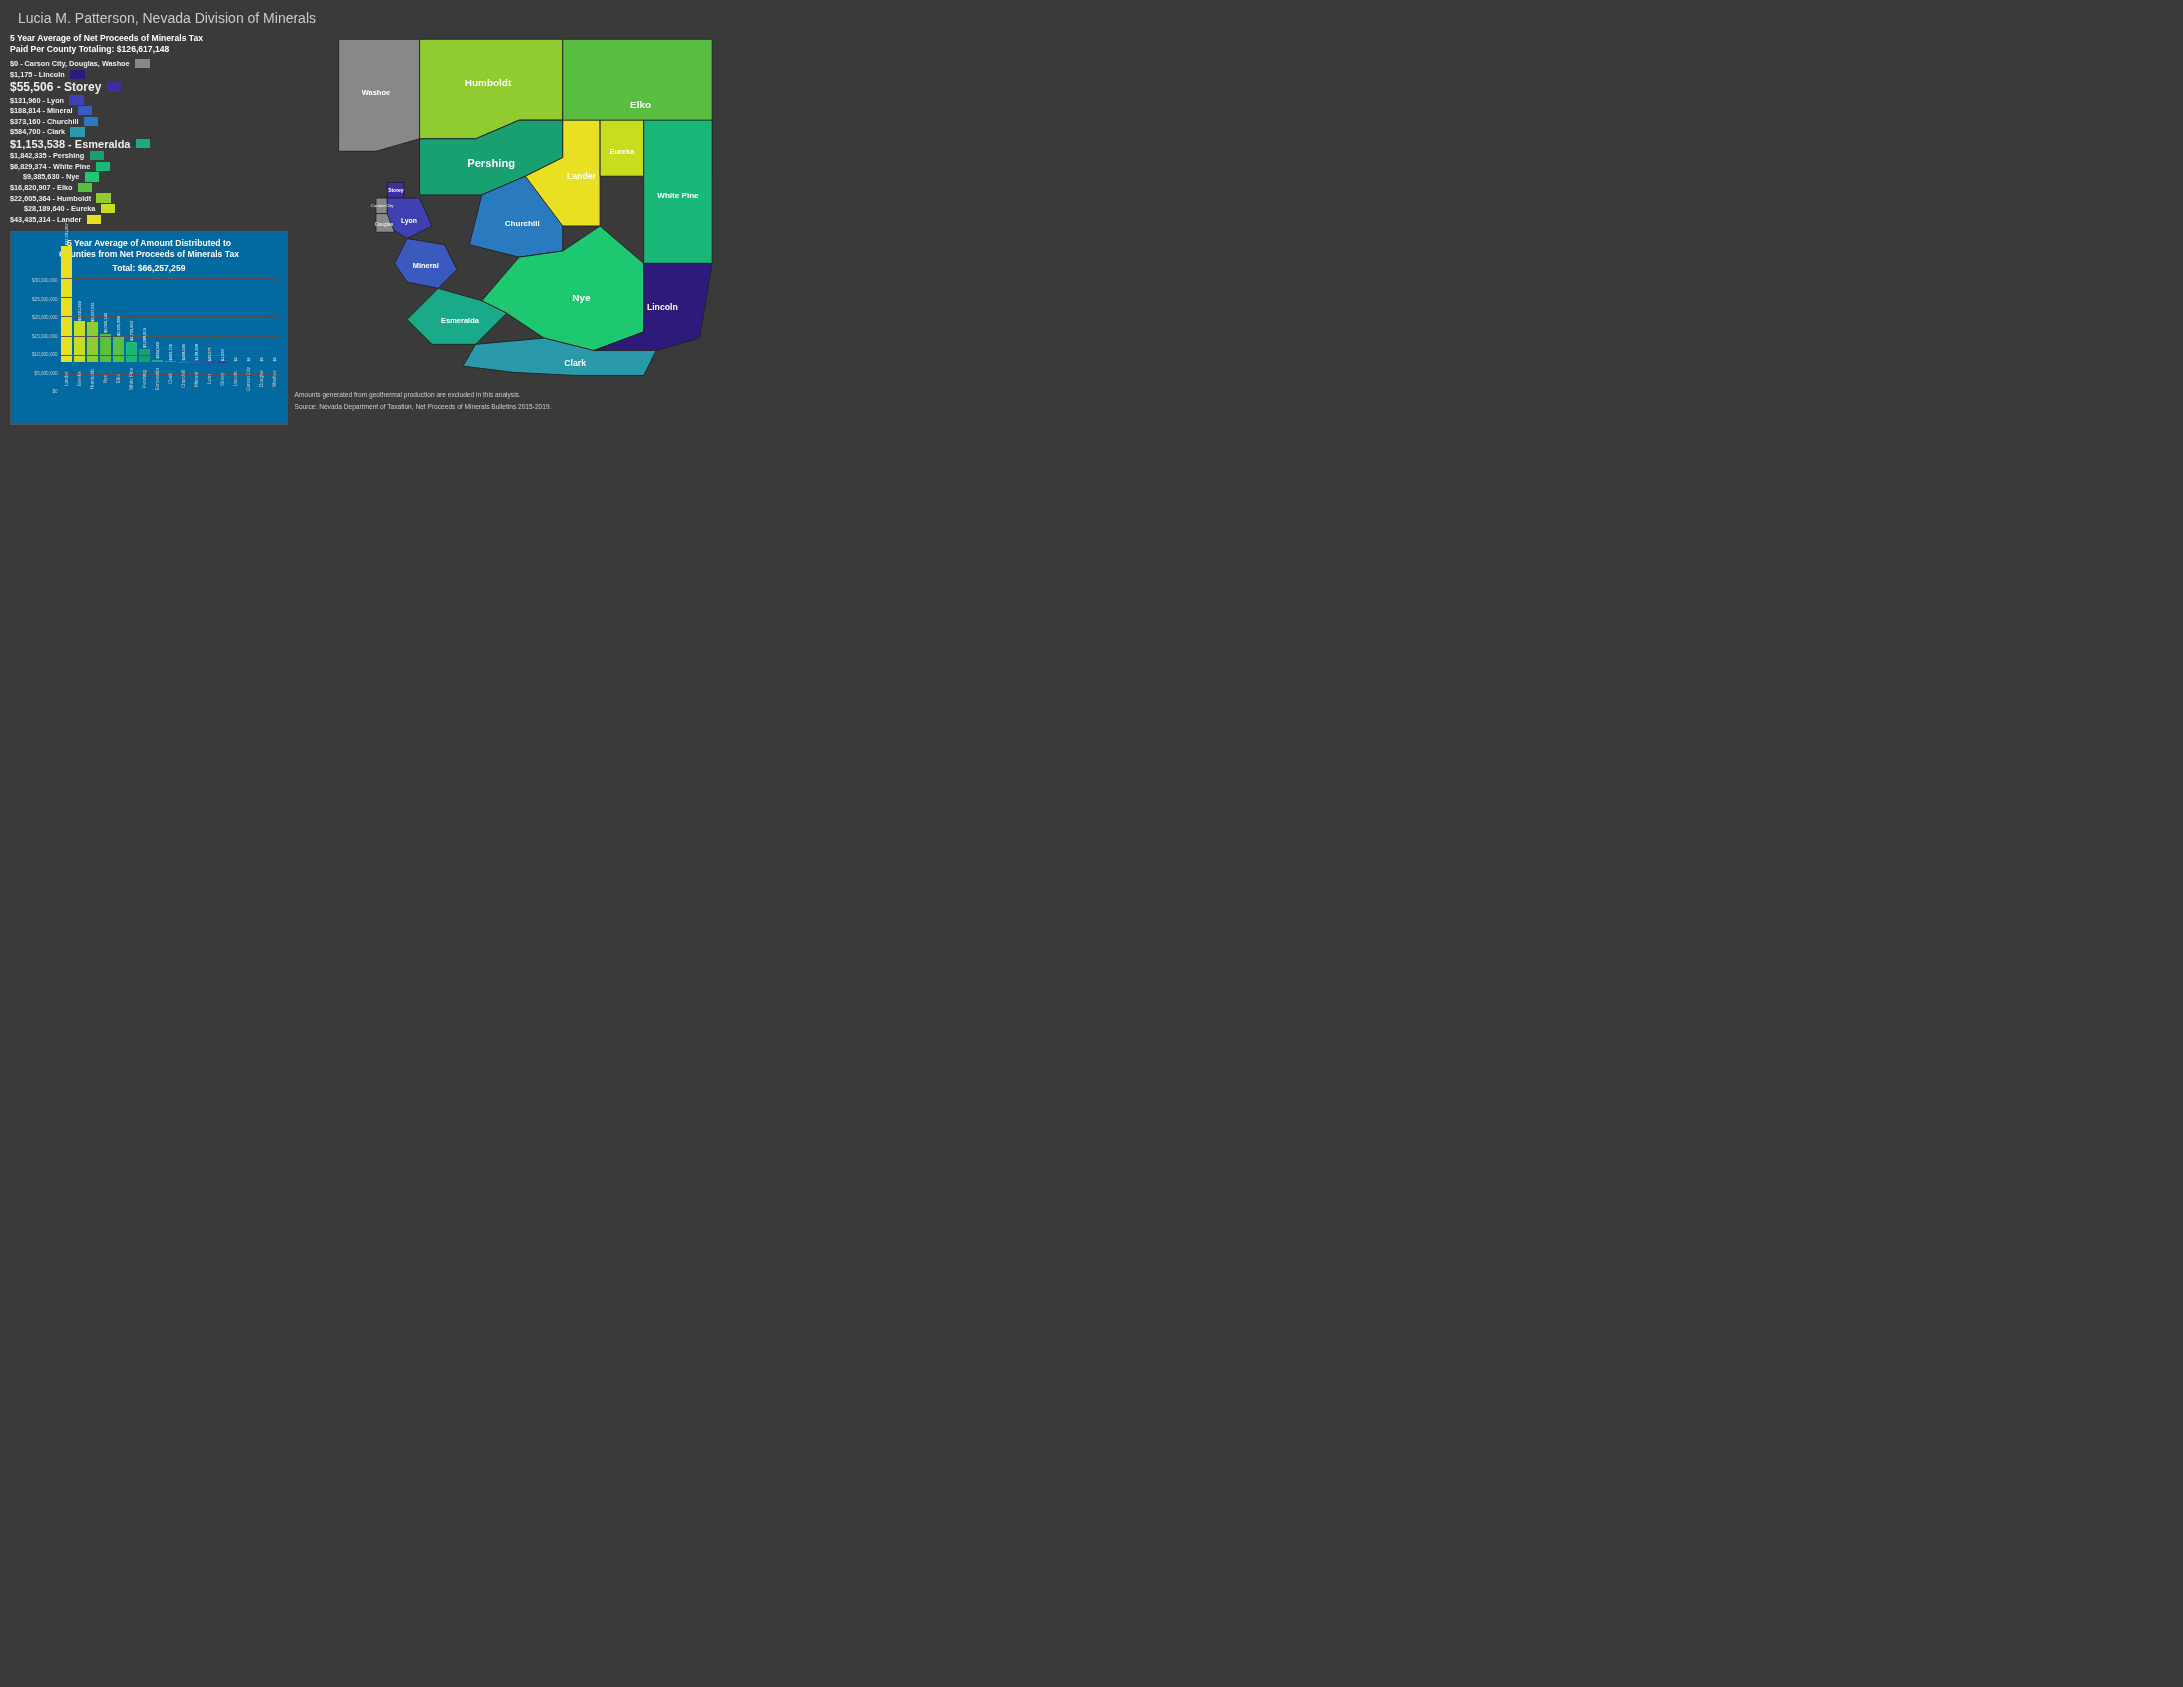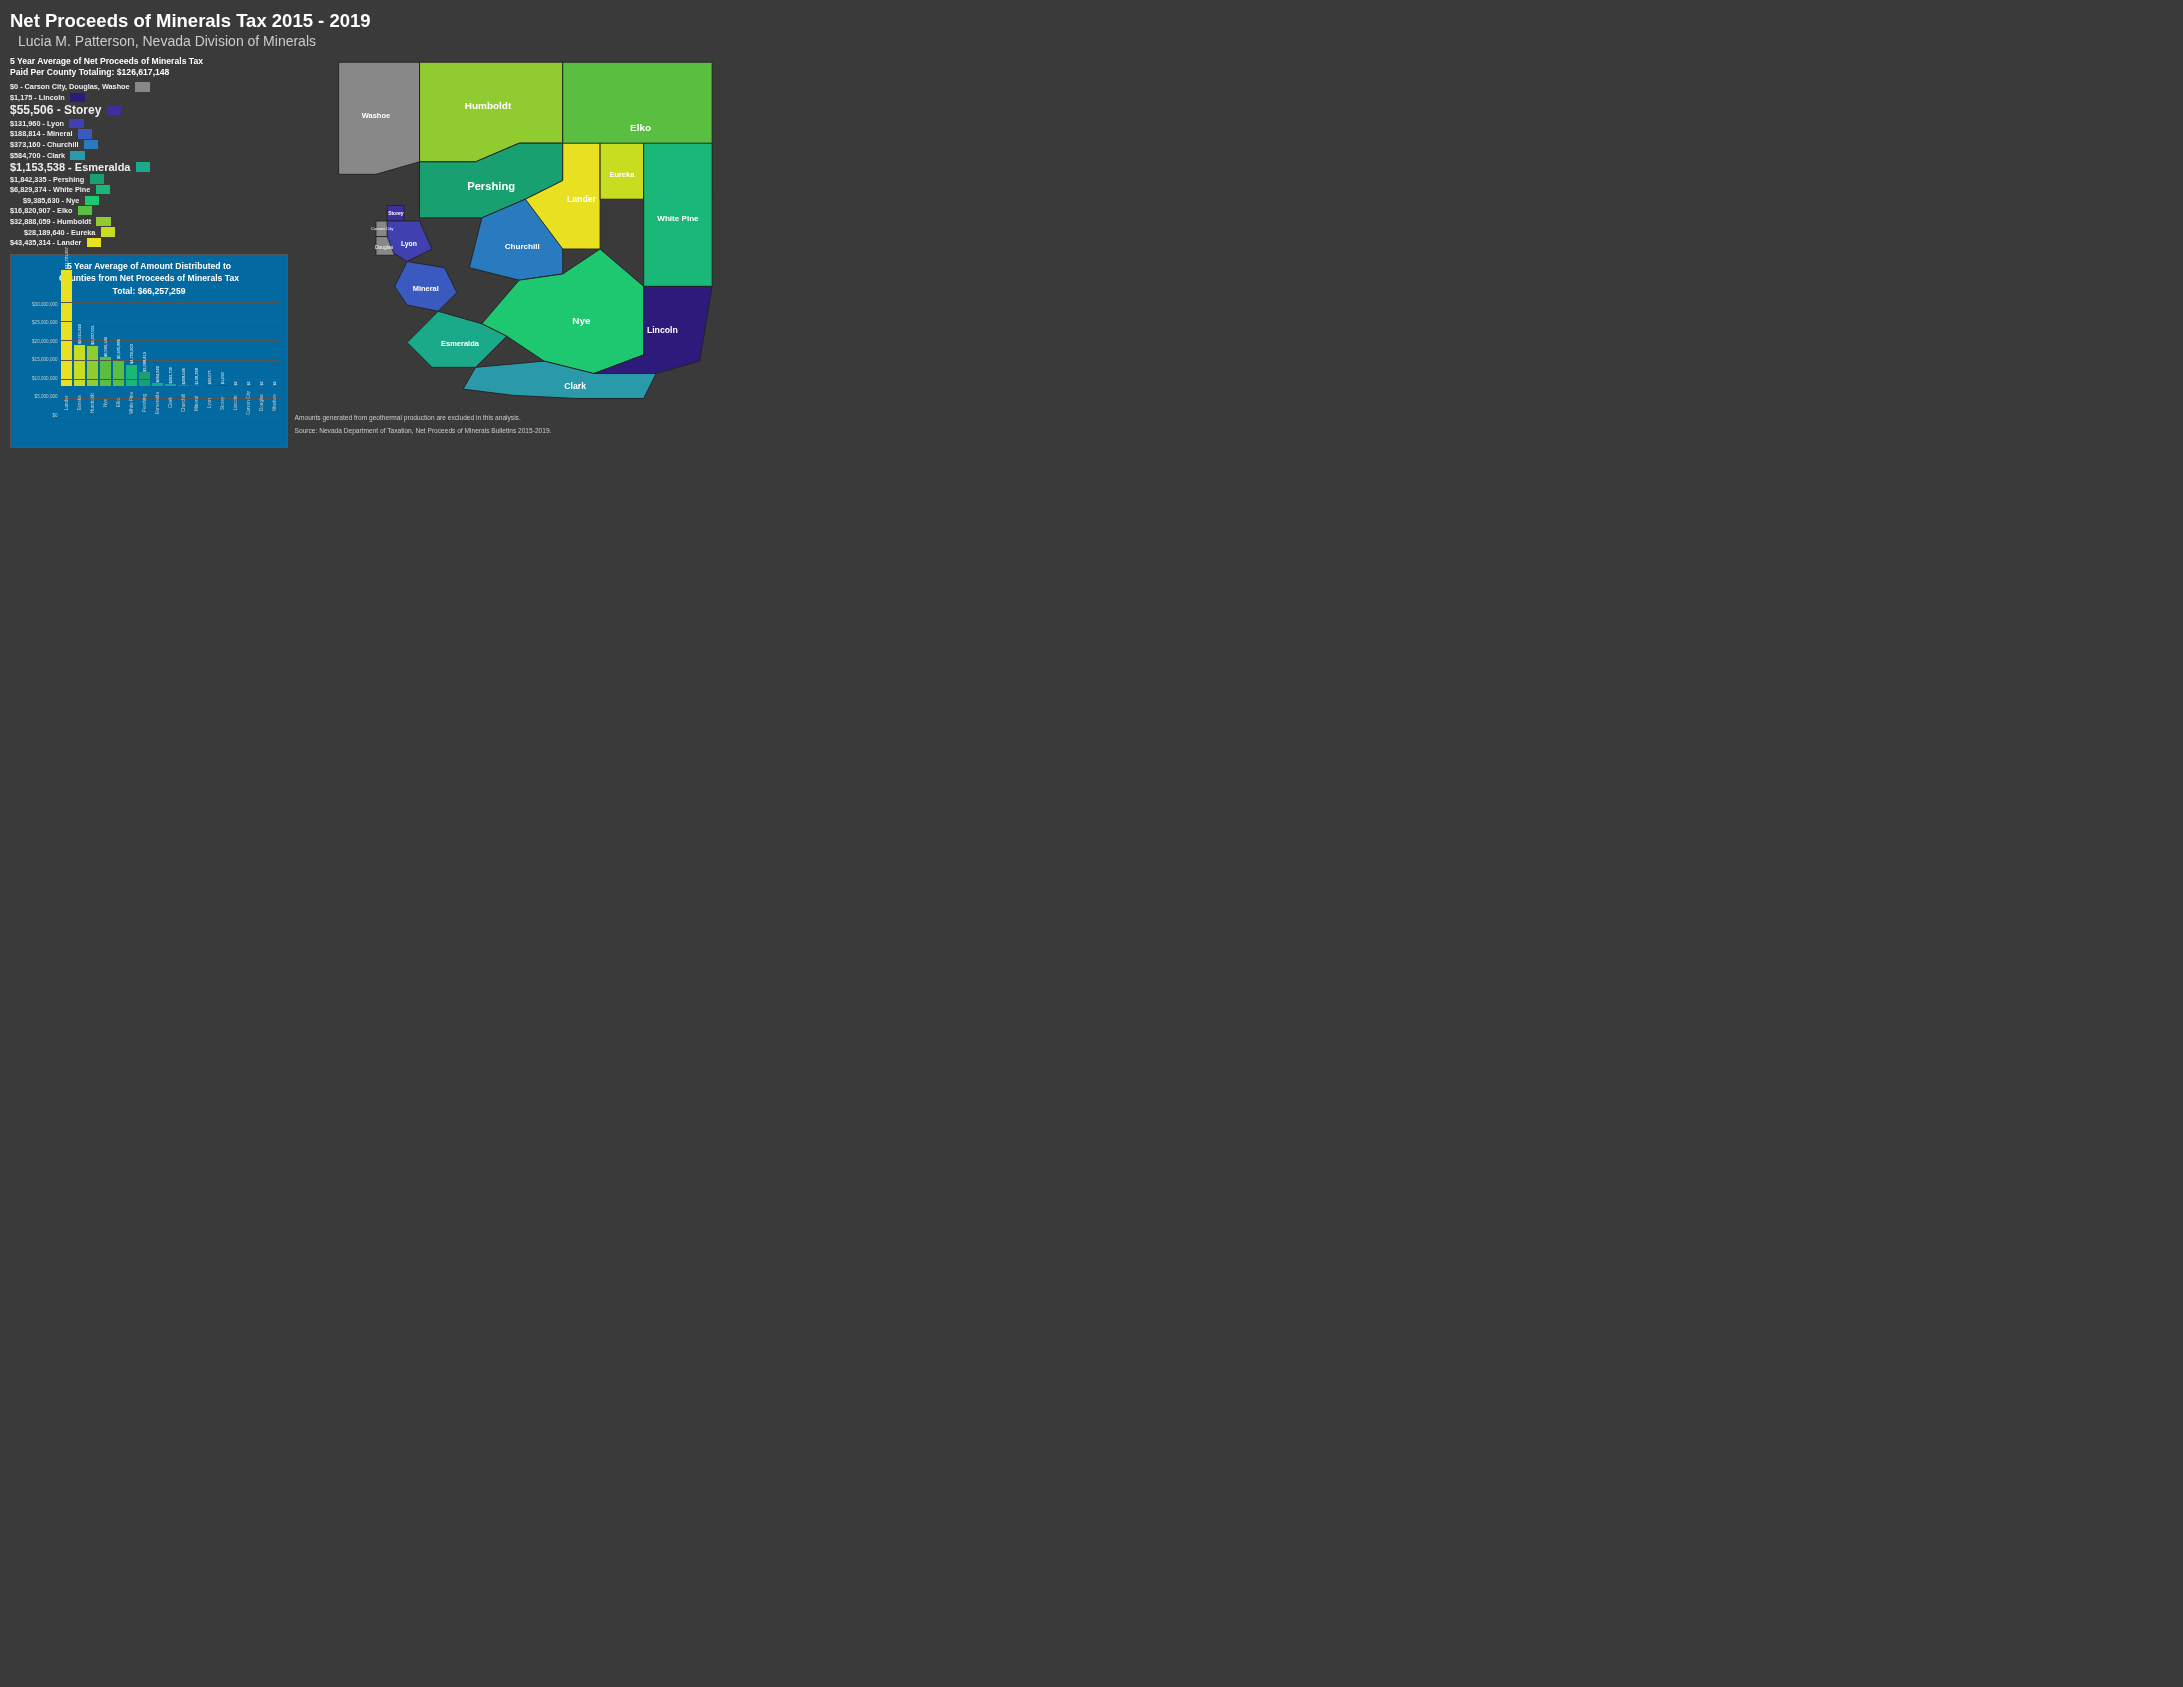--- a/index.html
+++ b/index.html
@@ -137,21 +137,20 @@
       margin-top: 6.6px;
       font-size: 6.6px;
       color: #ccc;
       line-height: 1.4;
     }
   </style>
 </head>
 <body>
 
 <div>
-  <div class="main-title">Net Proceeds of Minerals Tax 2015 - 2019</div>
   <div class="subtitle">Lucia M. Patterson, Nevada Division of Minerals</div>
 
   <div class="content-area">
 
     <div class="left-panel">
       <div class="legend-title">
         <span>5 Year Average of Net Proceeds of Minerals Tax</span><br>
         <span>Paid Per County Totaling: $126,617,148</span>
       </div>
       <div class="legend-items" id="legend-items">
@@ -197,21 +196,21 @@
           </div>
           <div class="legend-item">
             <span style="font-size:7.3px;color:#eee;margin-left:13px;">$9,385,630 - Nye</span>
             <div class="legend-color" style="background:#1dc870;"></div>
           </div>
           <div class="legend-item">
             <span style="font-size:7.3px;color:#eee;">$16,820,907 - Elko</span>
             <div class="legend-color" style="background:#5abe40;"></div>
           </div>
           <div class="legend-item">
-            <span style="font-size:7.3px;color:#eee;">$32,888,059 - Humboldt</span>
+            <span style="font-size:7.3px;color:#eee;">$22,605,364 - Humboldt</span>
             <div class="legend-color" style="background:#90cc30;"></div>
           </div>
           <div class="legend-item">
             <span style="font-size:7.3px;color:#eee;padding-left:14px;">$28,189,640 - Eureka</span>
             <div class="legend-color" style="background:#c8dd20;"></div>
           </div>
           <div class="legend-item">
             <span style="font-size:7.3px;color:#eee;">$43,435,314 - Lander</span>
             <div class="legend-color" style="background:#e8e020;"></div>
           </div>

